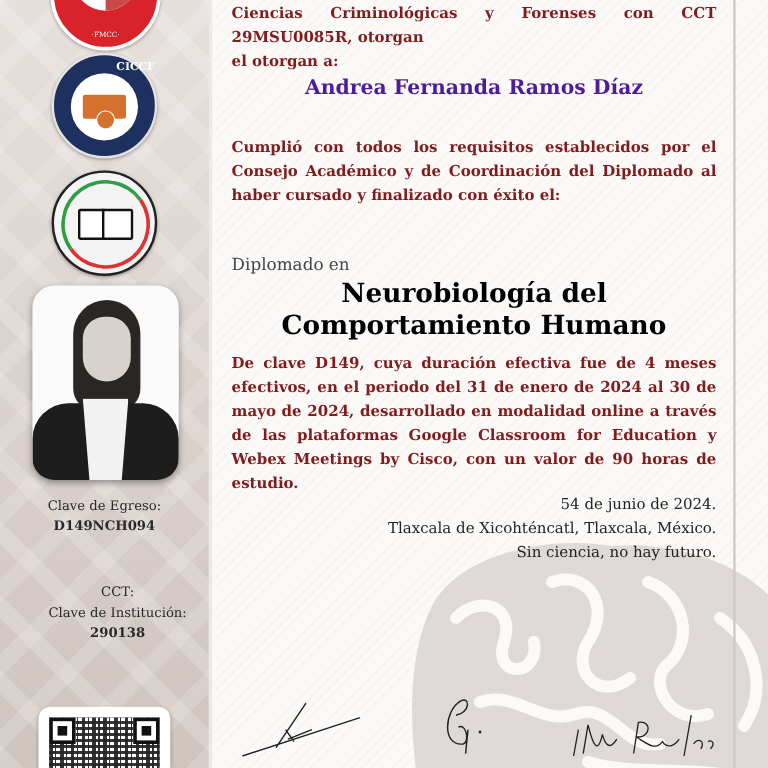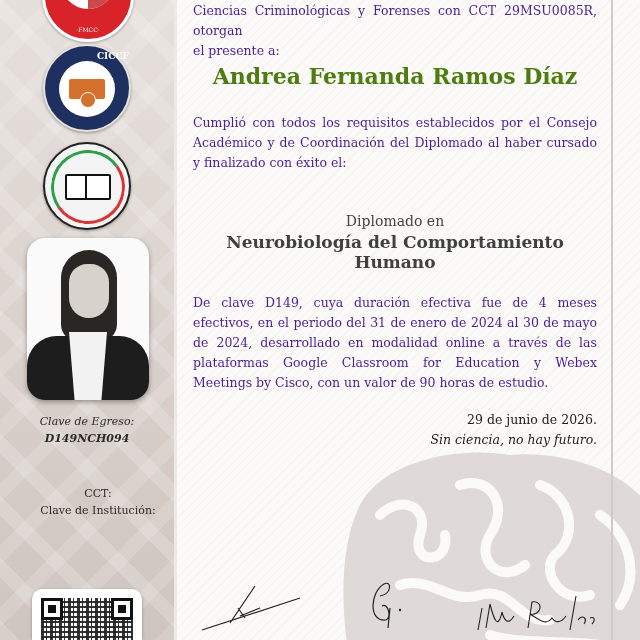--- a/index.html
+++ b/index.html
@@ -42,26 +42,26 @@
   .side-text .b { font-weight:bold; }
   .qr { position:absolute; left:32px; top:589px; width:110px; height:60px; background:#fff; border-radius:10px; box-shadow:0 1px 3px rgba(0,0,0,0.3); }
   .qr .code { position:absolute; left:9px; top:9px; width:92px; height:50px;
     background-image:
       repeating-linear-gradient(90deg,#111 0 3px,transparent 3px 5px,#111 5px 6px,transparent 6px 9px),
       repeating-linear-gradient(0deg,#111 0 2px,transparent 2px 5px);
     background-blend-mode:multiply; opacity:0.85; }
   .qr .finder { position:absolute; width:16px; height:16px; border:3px solid #111; background:#fff; }
   .qr .finder::after { content:""; position:absolute; left:4px; top:4px; width:8px; height:8px; background:#111; }
   p, div.t { margin:0; }
-  .para { position:absolute; left:193px; width:404px; font-size:12.5px; line-height:20px; text-align:justify; color:#4c1d95; }
-  .name { position:absolute; left:193px; width:404px; top:63px; text-align:center; font-size:22px; font-weight:bold; color:#4d7c0f; }
-  .dip-pre { position:absolute; left:193px; width:404px; top:213px; text-align:center; font-size:14px; color:#444; }
-  .dip-title { position:absolute; left:193px; width:404px; top:232px; text-align:center; font-size:17px; font-weight:bold; color:#404040; }
+  .para { position:absolute; left:193px; width:404px; font-size:12.5px; line-height:20px; text-align:justify; color:#7f1d1d;font-weight:bold; }
+  .name { position:absolute; left:193px; width:404px; top:63px; text-align:center; font-size:17px; font-weight:bold; color:#4c1d95; }
+  .dip-pre { position:absolute; left:193px; width:404px; top:213px; text-align:left; font-size:14px; color:#444; }
+  .dip-title { position:absolute; left:193px; width:404px; top:232px; text-align:center; font-size:22px; font-weight:bold; color:#000000; }
   .right { position:absolute; left:193px; width:404px; text-align:right; font-size:12.5px; line-height:20px; color:#222; }
-  .motto { font-style:italic; }
+  .motto { }
   .sig { position:absolute; }
 </style>
 </head>
 <body>
 
 <div class="sidebar">
   <div class="seal seal-fmcc">
     <div class="inner"></div>
     <div class="half"></div>
     <div class="lbl">·FMCC·</div>
@@ -79,28 +79,29 @@
     <div class="spine"></div>
   </div>
 
   <div class="photo">
     <div class="hair"></div>
     <div class="face"></div>
     <div class="jacket"></div>
     <div class="shirt"></div>
   </div>
 
-  <div class="side-text" style="top:413px;font-style:italic;">
+  <div class="side-text" style="top:413px;">
     <div class="t">Clave de Egreso:</div>
     <div class="t b">D149NCH094</div>
   </div>
 
   <div class="side-text" style="top:485px;margin-left:11px;">
     <div class="t">CCT:</div>
     <div class="t">Clave de Institución:</div>
+    <div class="t b">290138</div>
   </div>
 
   <div class="qr">
     <div class="code"></div>
     <div class="finder" style="left:9px;top:9px;"></div>
     <div class="finder" style="left:79px;top:9px;"></div>
   </div>
 </div>
 <div class="sidebar-edge"></div>
 
@@ -117,34 +118,35 @@
     <path d="M260 70 C290 90,300 130,280 160"></path>
     <path d="M60 140 C90 130,110 160,140 150 C170 140,180 180,210 175"></path>
     <path d="M150 190 C180 200,230 195,260 200"></path>
   </g>
 </svg>
 
 <div class="vline"></div>
 
 <div class="para" style="top:1px;">
   <div class="t">Ciencias Criminológicas y Forenses con CCT 29MSU0085R, otorgan</div>
-  <div class="t">el presente a:</div>
+  <div class="t">el otorgan a:</div>
 </div>
 
 <div class="name">Andrea Fernanda Ramos Díaz</div>
 
 <div class="para" style="top:113px;">Cumplió con todos los requisitos establecidos por el Consejo Académico y de Coordinación del Diplomado al haber cursado y finalizado con éxito el:</div>
 
 <div class="dip-pre">Diplomado en</div>
 <div class="dip-title">Neurobiología del Comportamiento Humano</div>
 
 <div class="para" style="top:293px;">De clave D149, cuya duración efectiva fue de 4 meses efectivos, en el periodo del 31 de enero de 2024 al 30 de mayo de 2024, desarrollado en modalidad online a través de las plataformas Google Classroom for Education y Webex Meetings by Cisco, con un valor de 90 horas de estudio.</div>
 
 <div class="right" style="top:410px;">
-  <div class="t">29 de junio de 2026.</div>
+  <div class="t">54 de junio de 2024.</div>
+  <div class="t">Tlaxcala de Xicohténcatl, Tlaxcala, México.</div>
   <div class="t motto">Sin ciencia, no hay futuro.</div>
 </div>
 
 <svg class="sig" style="left:200px;top:578px;" width="110" height="60" viewBox="0 0 110 60">
   <path d="M2 52 L100 20 M30 45 L55 8 M38 30 L45 40 M40 38 L60 30" stroke="#222" stroke-width="1.2" fill="none"></path>
 </svg>
 <svg class="sig" style="left:362px;top:572px;" width="60" height="66" viewBox="0 0 60 66">
   <path d="M22 12 C8 20,6 50,24 48 C30 46,26 30,20 34 M22 12 C30 8,30 22,18 24 M26 56 L28 36" stroke="#222" stroke-width="1.2" fill="none"></path>
   <circle cx="38" cy="38" r="1.2" fill="#222"></circle>
 </svg>

